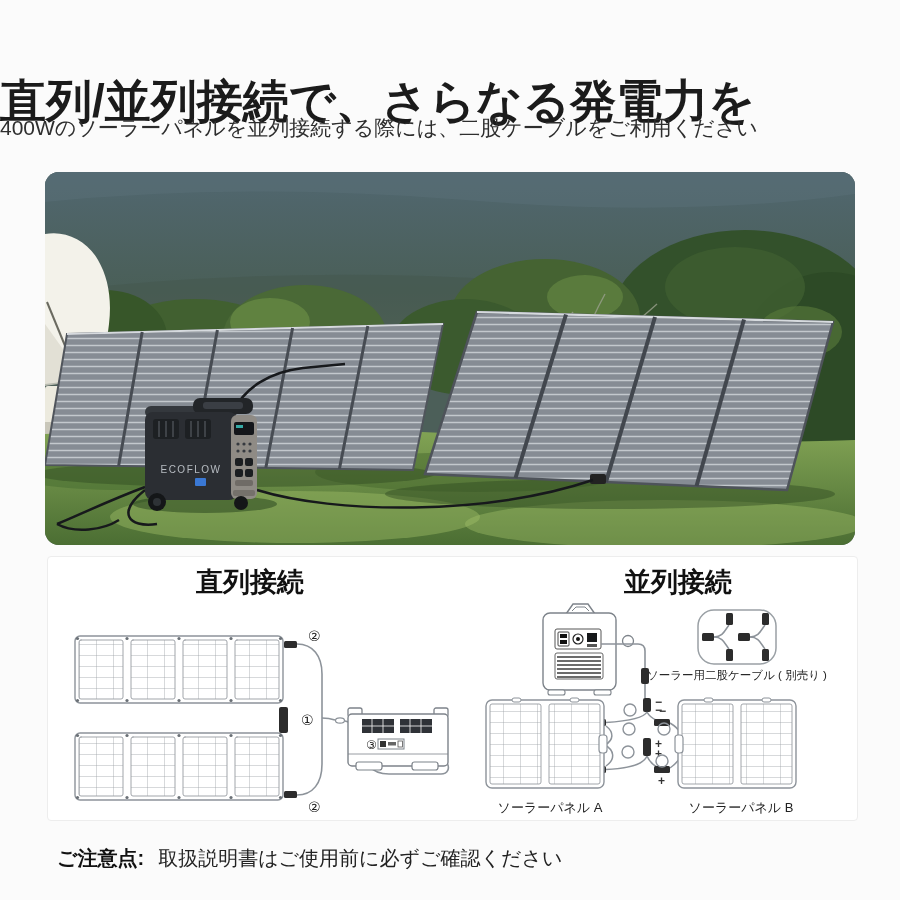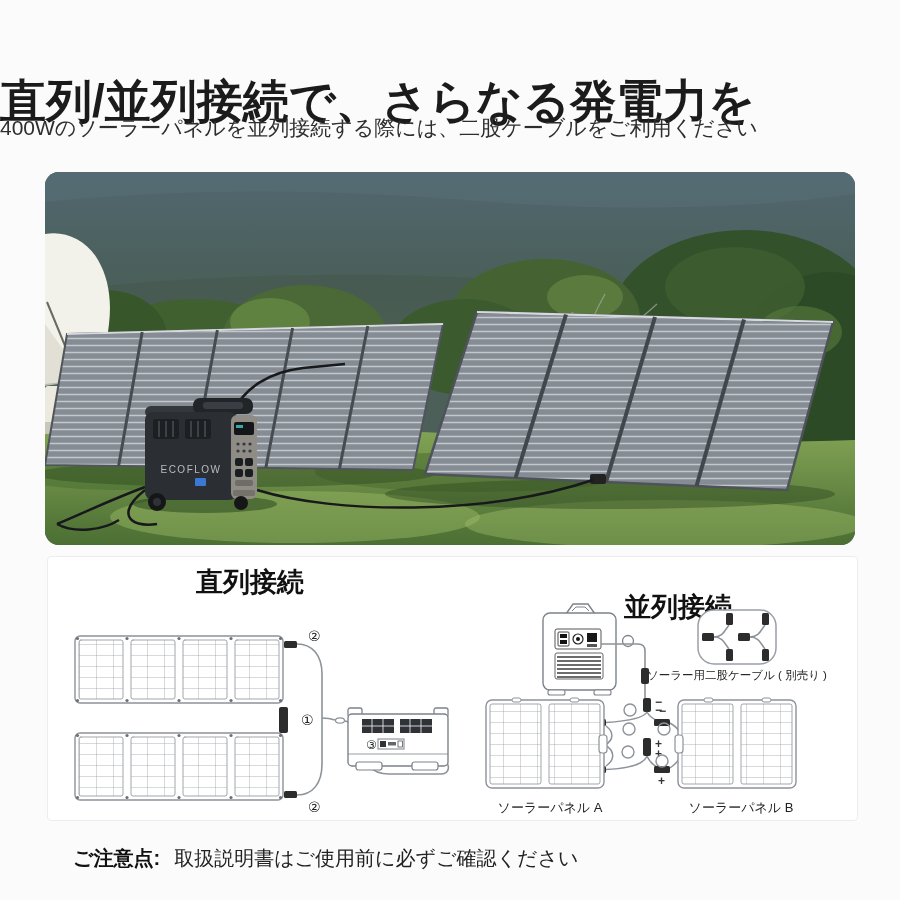--- a/index.html
+++ b/index.html
@@ -24,25 +24,25 @@
   }
   #photo svg{display:block;}
   #diagram-card{
     left:47px;top:556px;width:809px;height:263px;
     background:#ffffff;border:1px solid #ededed;border-radius:4px;
   }
   .diag-title{
     top:564px;text-align:center;font-size:27px;font-weight:700;color:#111;
   }
   #series-title{left:45px;width:410px;}
-  #parallel-title{left:478px;width:400px;margin-top:25px;}
+  #parallel-title{left:478px;width:400px;}
   #series-svg{left:45px;top:600px;}
   #parallel-svg{left:478px;top:598px;}
   #note{
-    left:57px;top:845px;width:800px;font-size:20px;color:#222;margin-left:16px;
+    left:57px;top:845px;width:800px;font-size:20px;color:#222;
   }
   #note b{font-weight:700;margin-right:14px;color:#111;}
   svg text{font-family:"Liberation Sans","DejaVu Sans",sans-serif;}
 </style>
 </head>
 <body>
 
 <h1 id="title" class="abs">直列/並列接続で、さらなる発電力を</h1>
 <div id="subtitle" class="abs">400Wのソーラーパネルを並列接続する際には、二股ケーブルをご利用ください</div>
 

